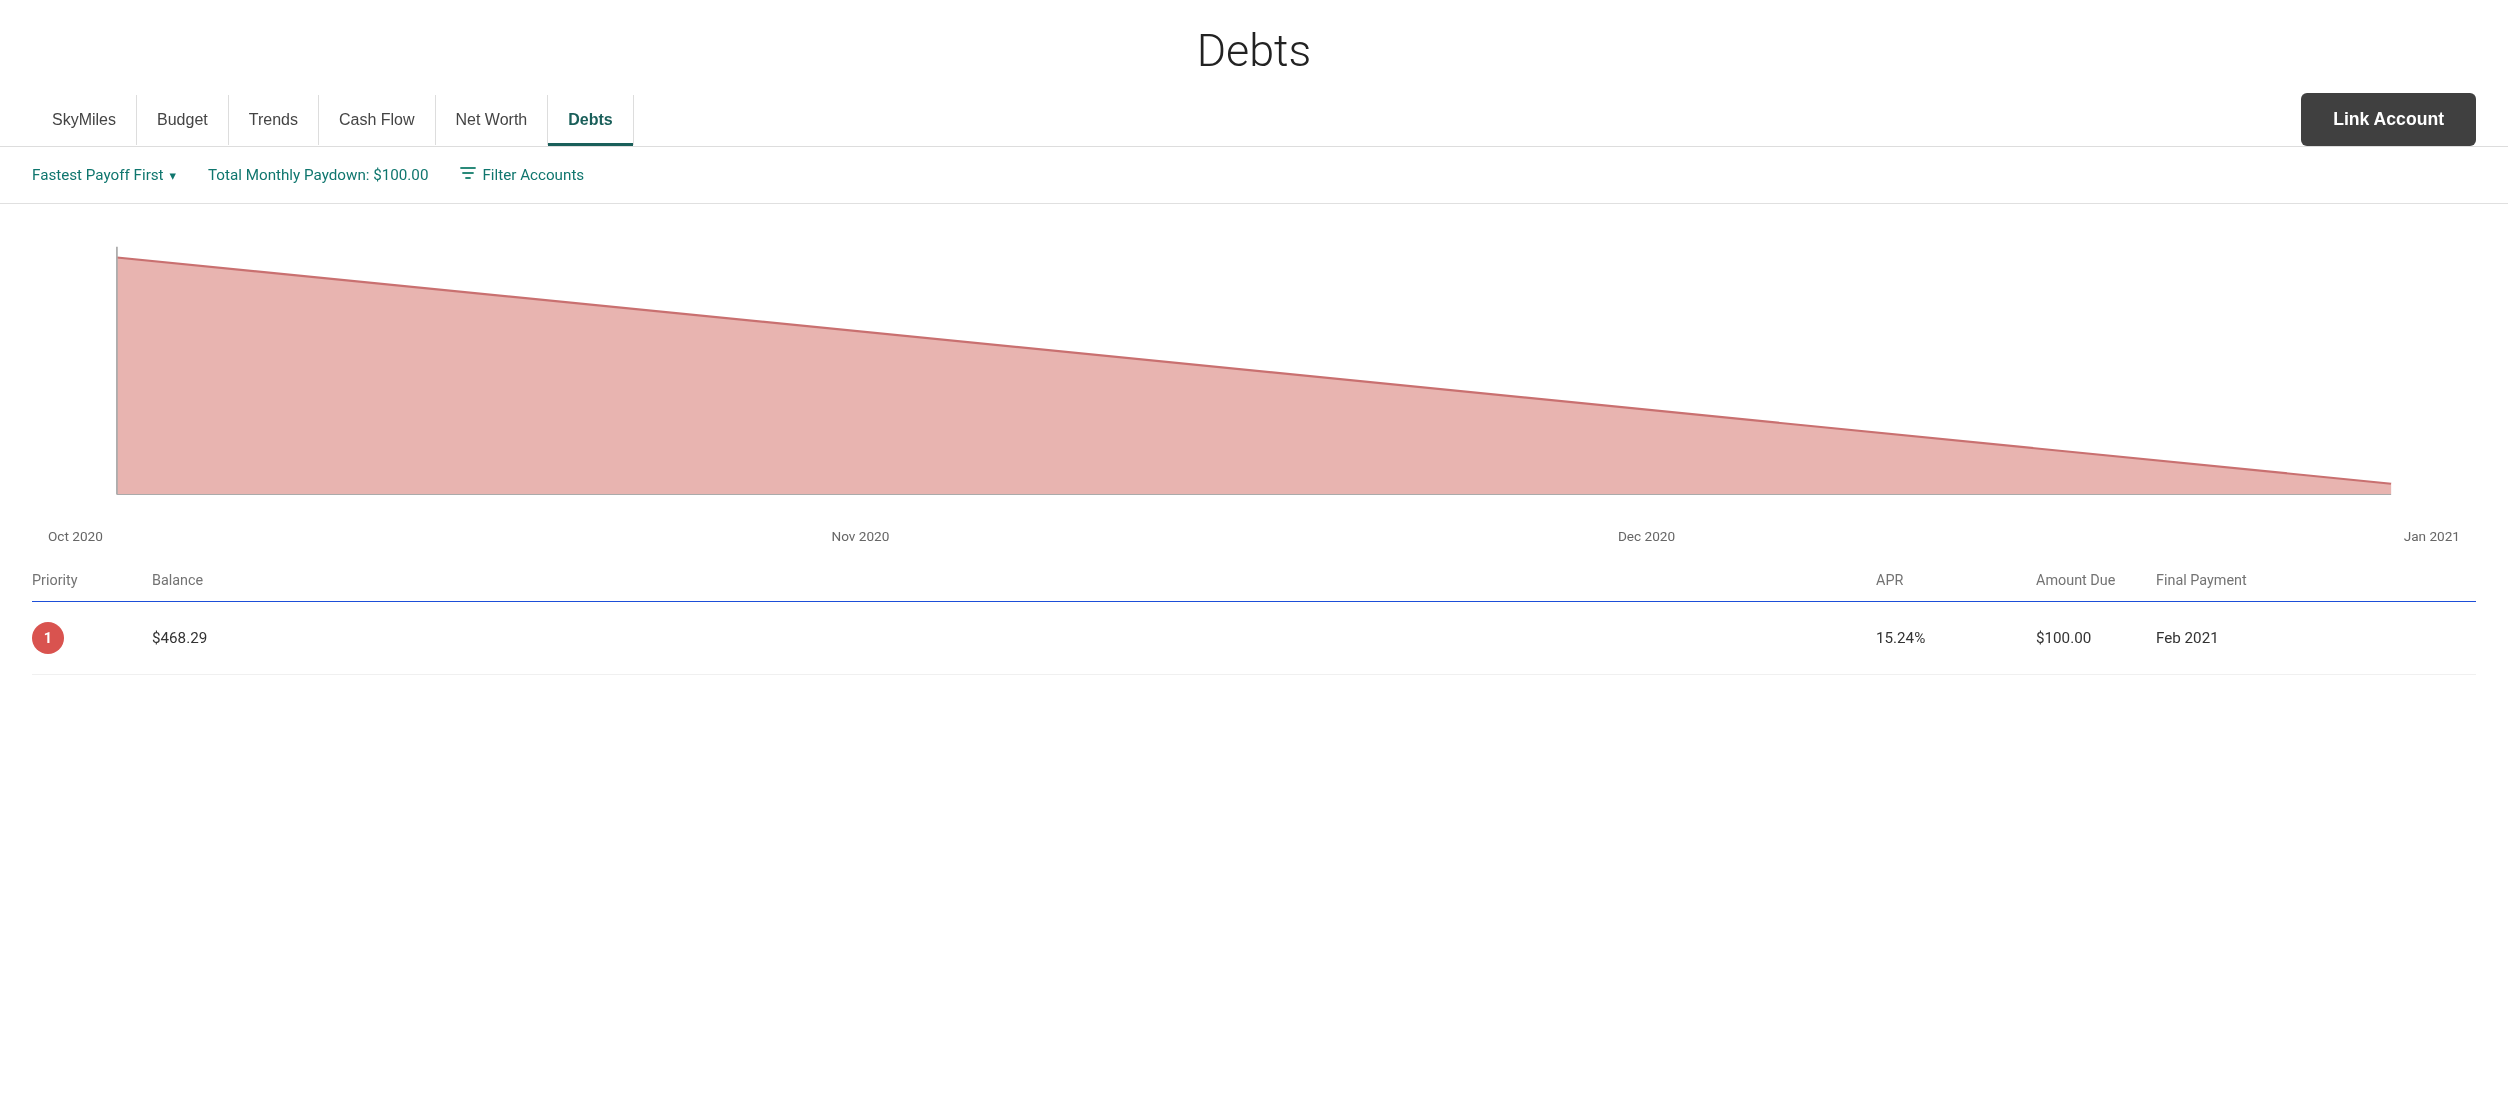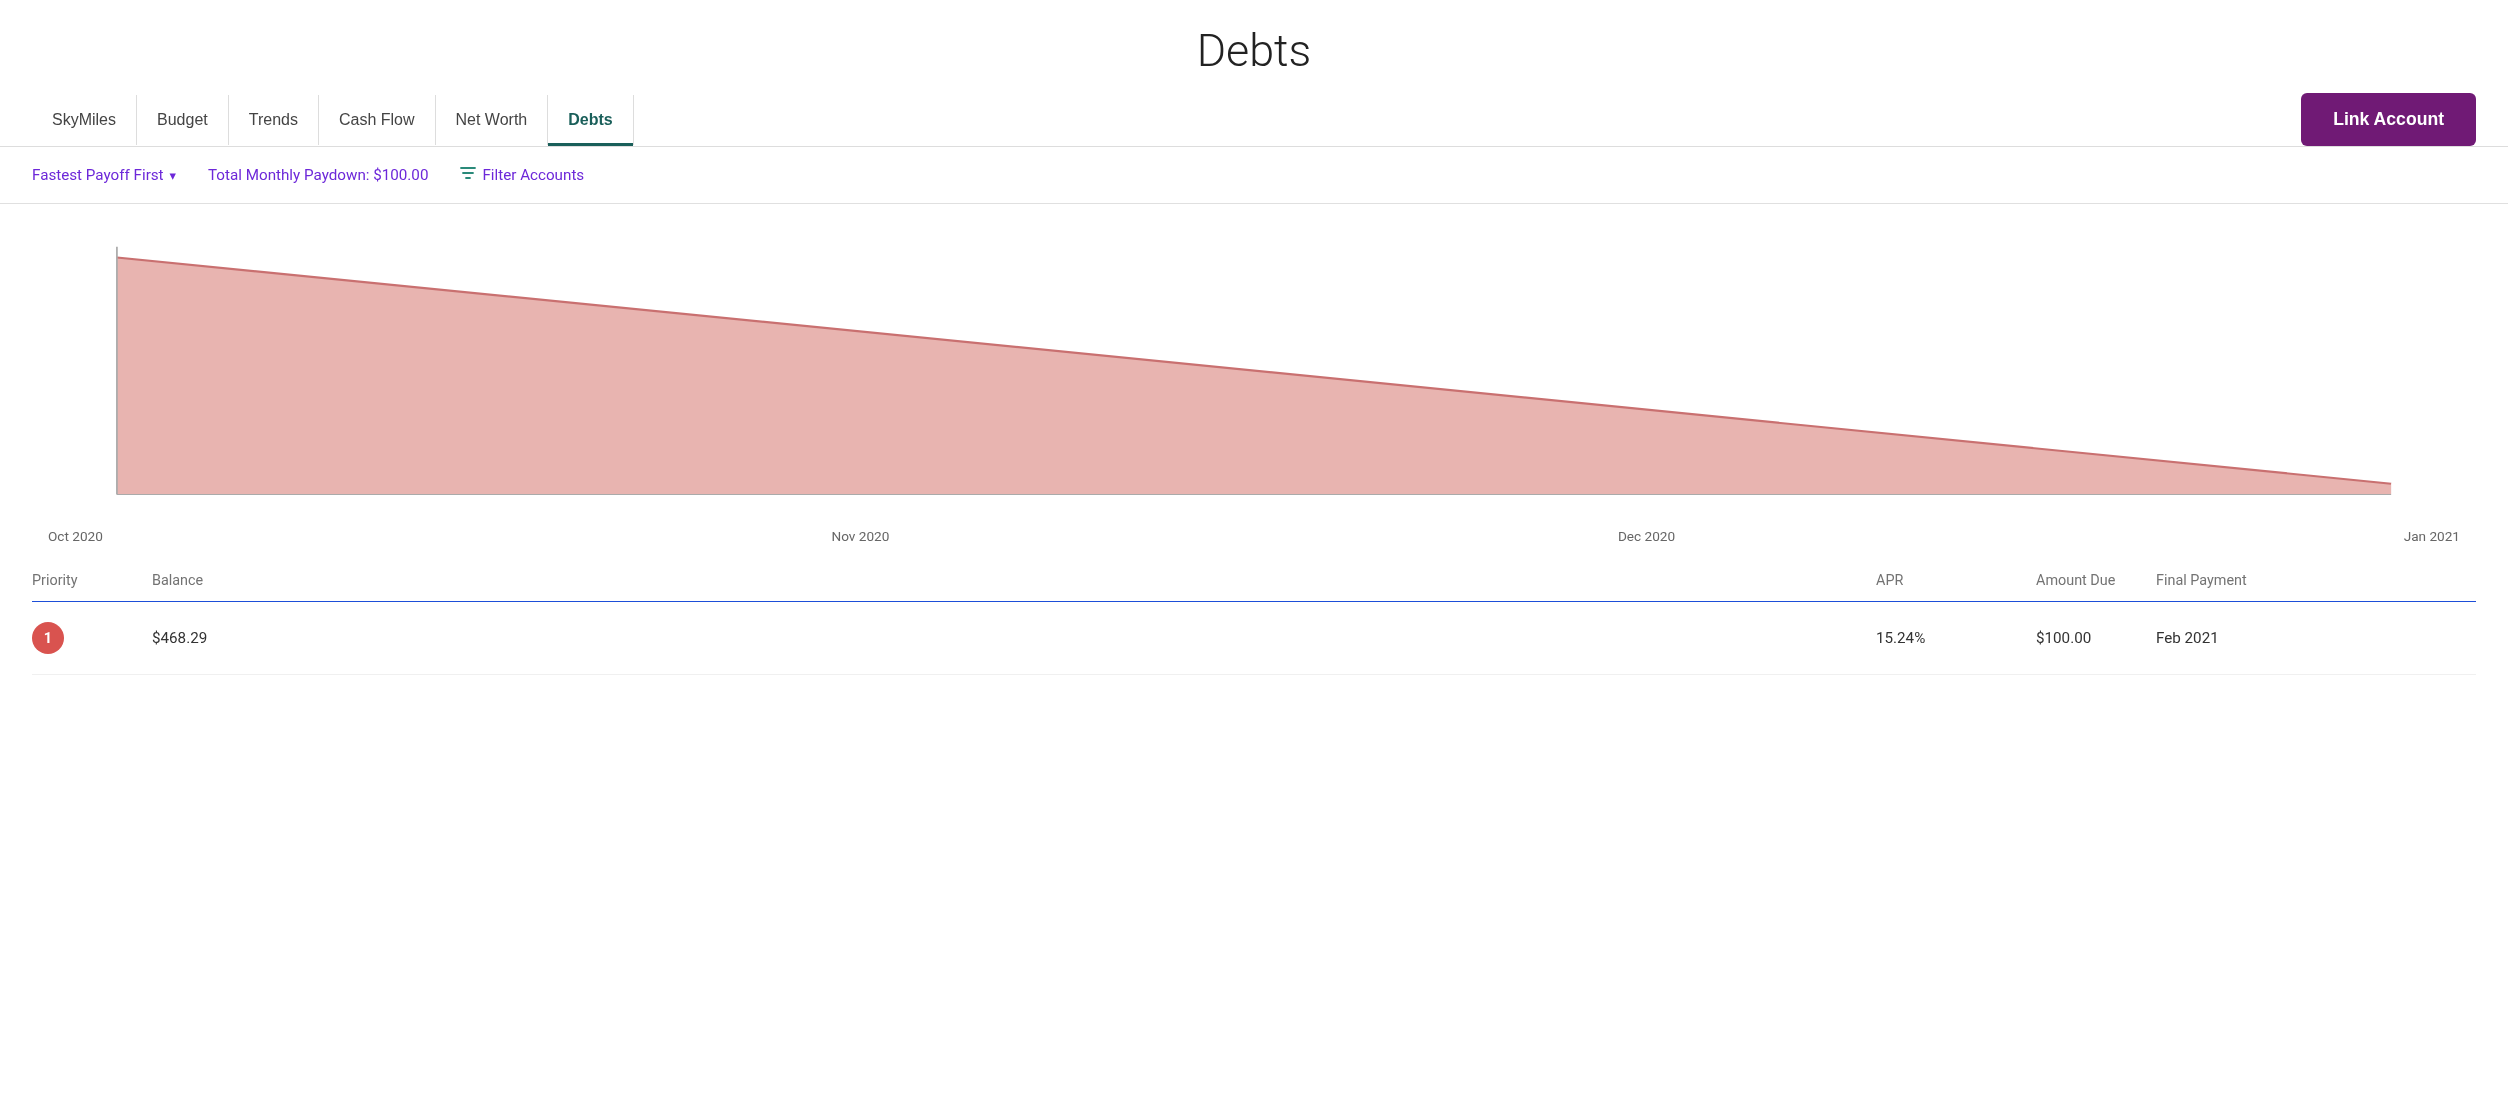--- a/index.html
+++ b/index.html
@@ -56,21 +56,21 @@
       content: '';
       position: absolute;
       bottom: -1px;
       left: 0;
       right: 0;
       height: 3px;
       background: #1a5f5a;
     }
 
     .link-account-btn {
-      background: #701a75;
+      background: #404040;
       color: #fff;
       border: none;
       padding: 16px 32px;
       font-size: 1.1rem;
       font-weight: 700;
       border-radius: 6px;
       cursor: pointer;
       white-space: nowrap;
       margin-left: 32px;
     }
@@ -80,21 +80,21 @@
       align-items: center;
       padding: 18px 32px;
       border-bottom: 1px solid #e0e0e0;
       gap: 32px;
     }
 
     .toolbar-item {
       display: flex;
       align-items: center;
       gap: 6px;
-      color: #6d28d9;
+      color: #0f766e;
       font-size: 0.95rem;
       cursor: pointer;
     }
 
     .toolbar-item .chevron {
       font-size: 0.8rem;
     }
 
     .chart-container {
       padding: 32px 48px 16px;

